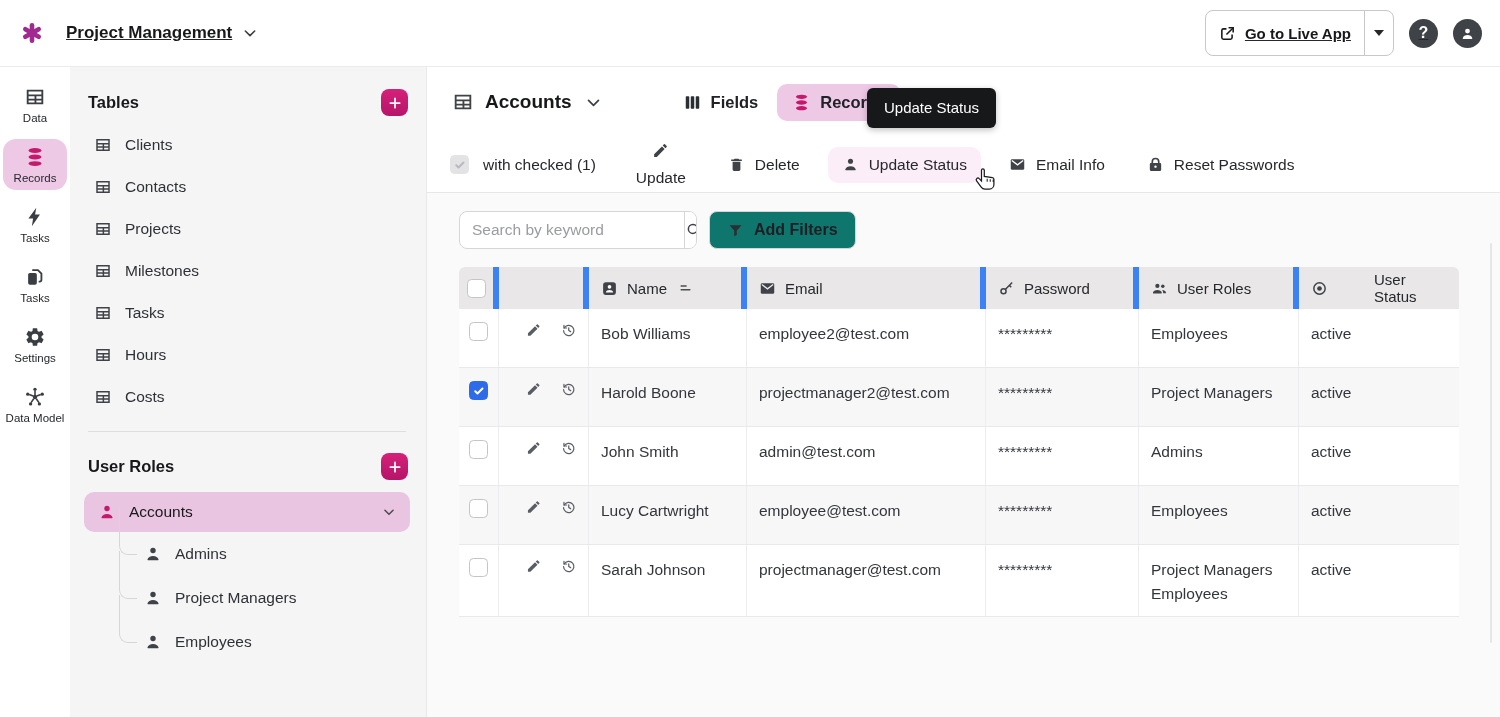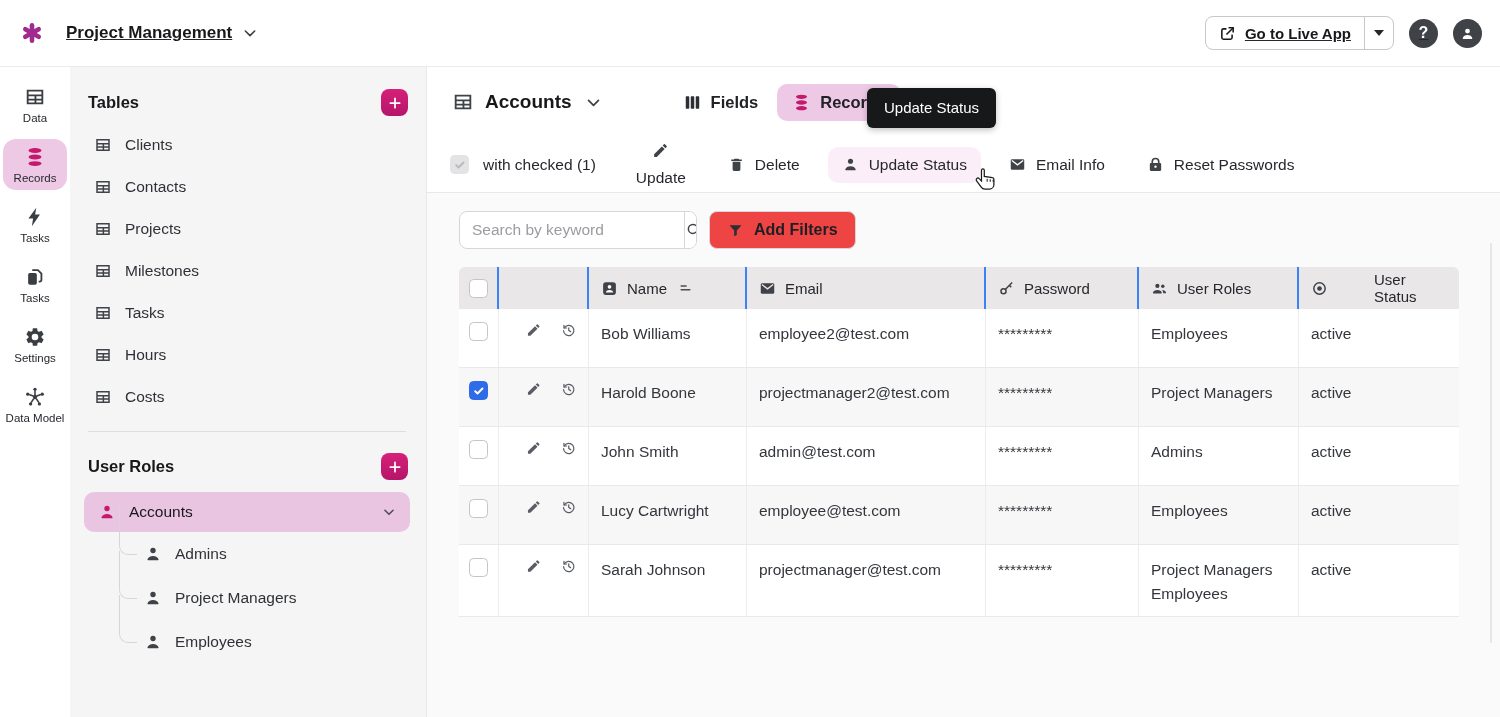--- a/index.html
+++ b/index.html
@@ -7,21 +7,21 @@
   .app{width:1500px;height:717px;position:relative;overflow:hidden;background:#fff;
        font-family:"Liberation Sans",sans-serif;color:#26282d;}
   svg{display:block;}
 
   
   .topbar{height:67px;display:flex;align-items:center;padding:0 18px 0 20px;border-bottom:1px solid #ebebed;background:#fff;text-decoration:underline;}
   .logo{width:24px;height:24px;color:#a02a90;}
   .app-title{font-size:17px;font-weight:700;color:#17181a;margin-left:22px;}
   .title-caret{margin-left:10px;color:#3c3f45;}
   .topbar-right{margin-left:auto;display:flex;align-items:center;gap:15px;}
-  .live-btn{display:flex;align-items:stretch;height:34px;border:1px solid #c7c7cc;border-radius:8px;background:#fff;overflow:hidden;}
+  .live-btn{display:flex;align-items:stretch;height:46px;border:1px solid #c7c7cc;border-radius:8px;background:#fff;overflow:hidden;}
   .live-main{display:flex;align-items:center;gap:9px;padding:0 13px;font-size:15px;font-weight:700;color:#17181a;}
   .live-main svg{color:#17181a;}
   .live-caret{width:29px;display:flex;align-items:center;justify-content:center;border-left:1px solid #c7c7cc;}
   .caret-tri{width:0;height:0;border-left:5px solid transparent;border-right:5px solid transparent;border-top:6px solid #26282d;}
   .round-btn{width:29px;height:29px;border-radius:50%;background:#3f4247;color:#fff;display:flex;align-items:center;justify-content:center;font-size:16px;font-weight:700;}
 
   
   .shell{display:flex;height:650px;}
 
   
@@ -72,29 +72,29 @@
   .ml26{margin-left:26px;flex-direction:column;} .ml14{margin-left:14px;}
 
   .content-body{flex:1;background:#fbfafb;padding:18px 0 0 32px;position:relative;}
   .scroll-hint{position:absolute;right:8px;top:50px;height:400px;width:2px;background:#e6e6e9;border-radius:2px;}
 
   .search-row{display:flex;gap:12px;}
   .search-box{display:flex;width:238px;height:38px;border:1px solid #d6d6da;border-radius:8px;background:#fff;overflow:hidden;}
   .search-input{flex:1;border:none;outline:none;background:none;padding:0 12px;font-size:15.5px;color:#3c4046;font-family:"Liberation Sans",sans-serif;}
   .search-input::placeholder{color:#9a9ca1;}
   .search-btn{width:43px;display:flex;align-items:center;justify-content:center;border-left:1px solid #d6d6da;color:#3f4247;background:#fff;}
-  .filters-btn{display:flex;align-items:center;gap:10px;height:38px;padding:0 17px;background:#ef4444;border:1px solid #d6d6da;border-radius:8px;
+  .filters-btn{display:flex;align-items:center;gap:10px;height:38px;padding:0 17px;background:#0f766e;border:1px solid #d6d6da;border-radius:8px;
                font-size:16px;font-weight:600;color:#1d1f24;}
   .filters-btn svg{color:#2b2e33;}
 
   
   .dtable{margin-top:18px;width:1000px;}
   .gridrow{display:grid;grid-template-columns:40px 90px 158px 239px 153px 160px 160px;}
   .thead{background:#e9e7e8;height:42px;border-radius:6px 6px 0 0;overflow:hidden;}
-  .th{display:flex;align-items:center;gap:9px;padding:0 12px;font-size:15px;font-weight:500;color:#26282d;border-right:2px solid #3b82f6;}
+  .th{display:flex;align-items:center;gap:9px;padding:0 12px;font-size:15px;font-weight:500;color:#26282d;border-right:6px solid #3b82f6;}
   .th:last-child{border-right:none;gap:46px;}
   .th .hic{width:17px;height:17px;color:#3f4247;flex:none;}
   .th-check{justify-content:center;padding:0;}
   .sort-ic{color:#4a4d52;margin-left:2px;}
   .trow{background:#fff;border-bottom:1px solid #e9e9eb;}
   .trow:nth-child(even){background:#f8f7f8;}
   .tcell{padding:13px 12px 10px;font-size:15.5px;color:#33363b;border-right:1px solid #ececee;line-height:1.55;min-height:58px;}
   .tcell:last-child{border-right:none;}
   .c-check{display:flex;justify-content:center;padding-left:0;padding-right:0;}
   .c-actions{display:flex;gap:19px;align-items:flex-start;color:#5a5e64;padding-left:27px;}

